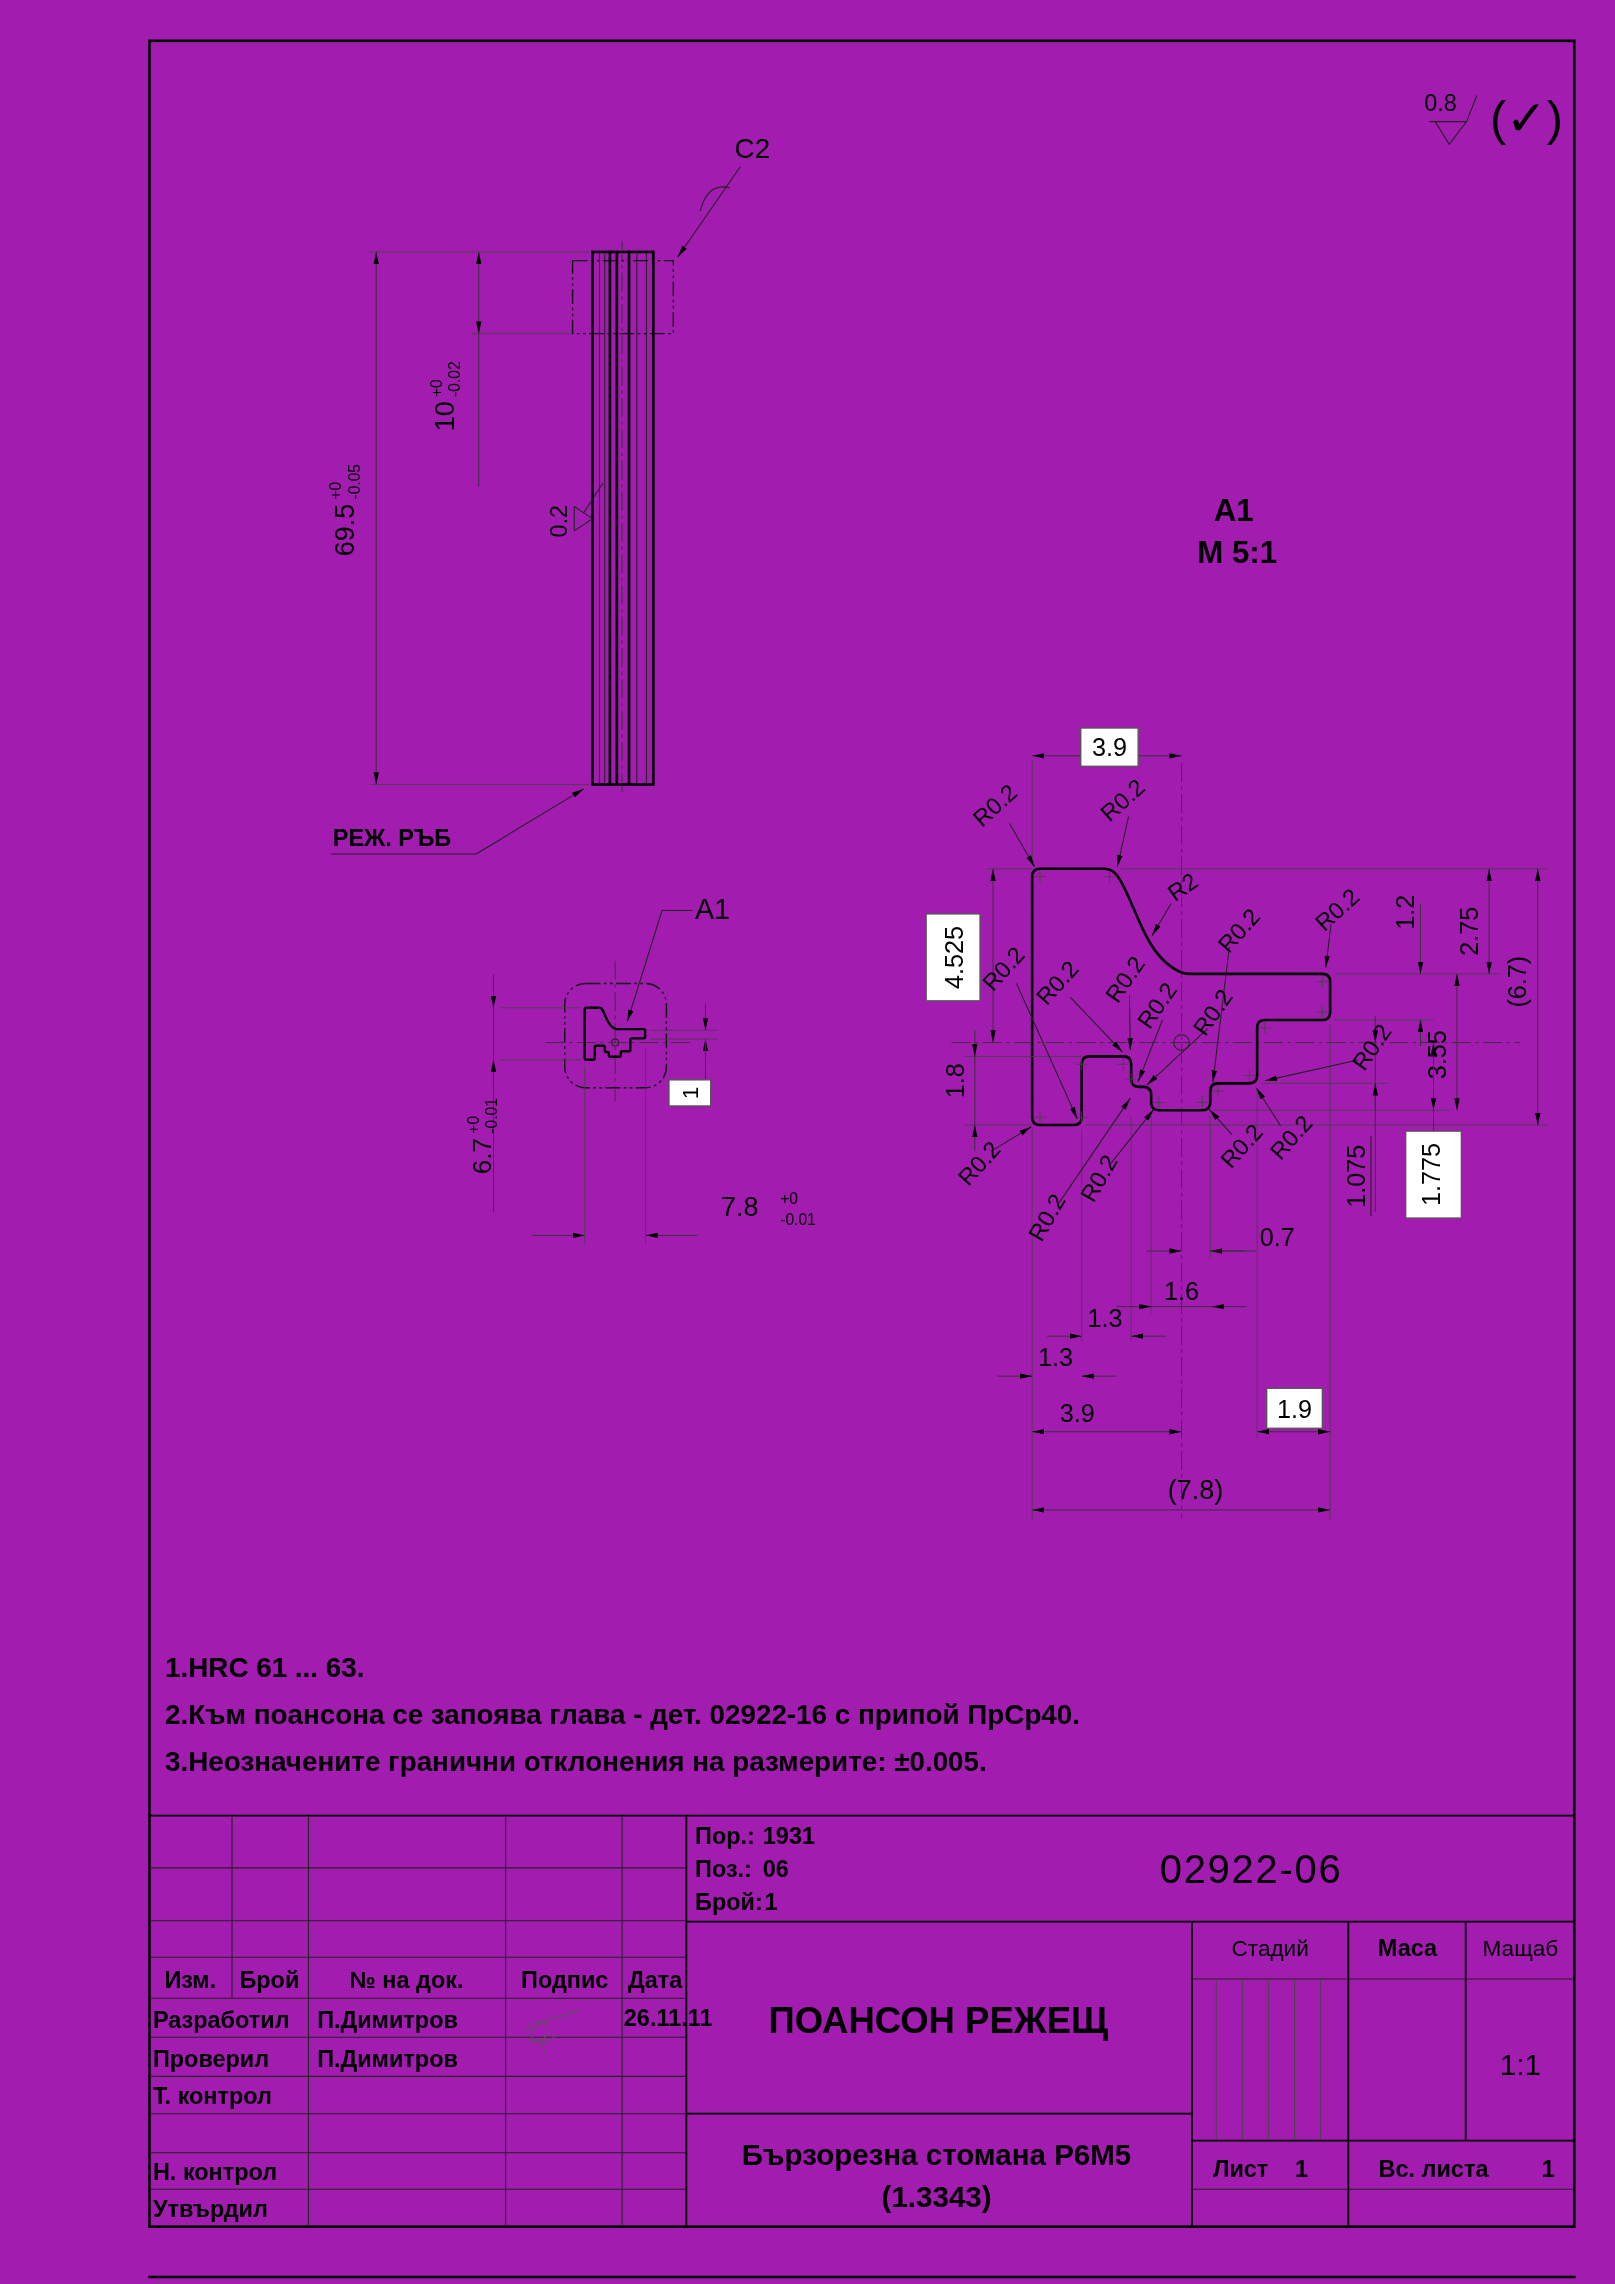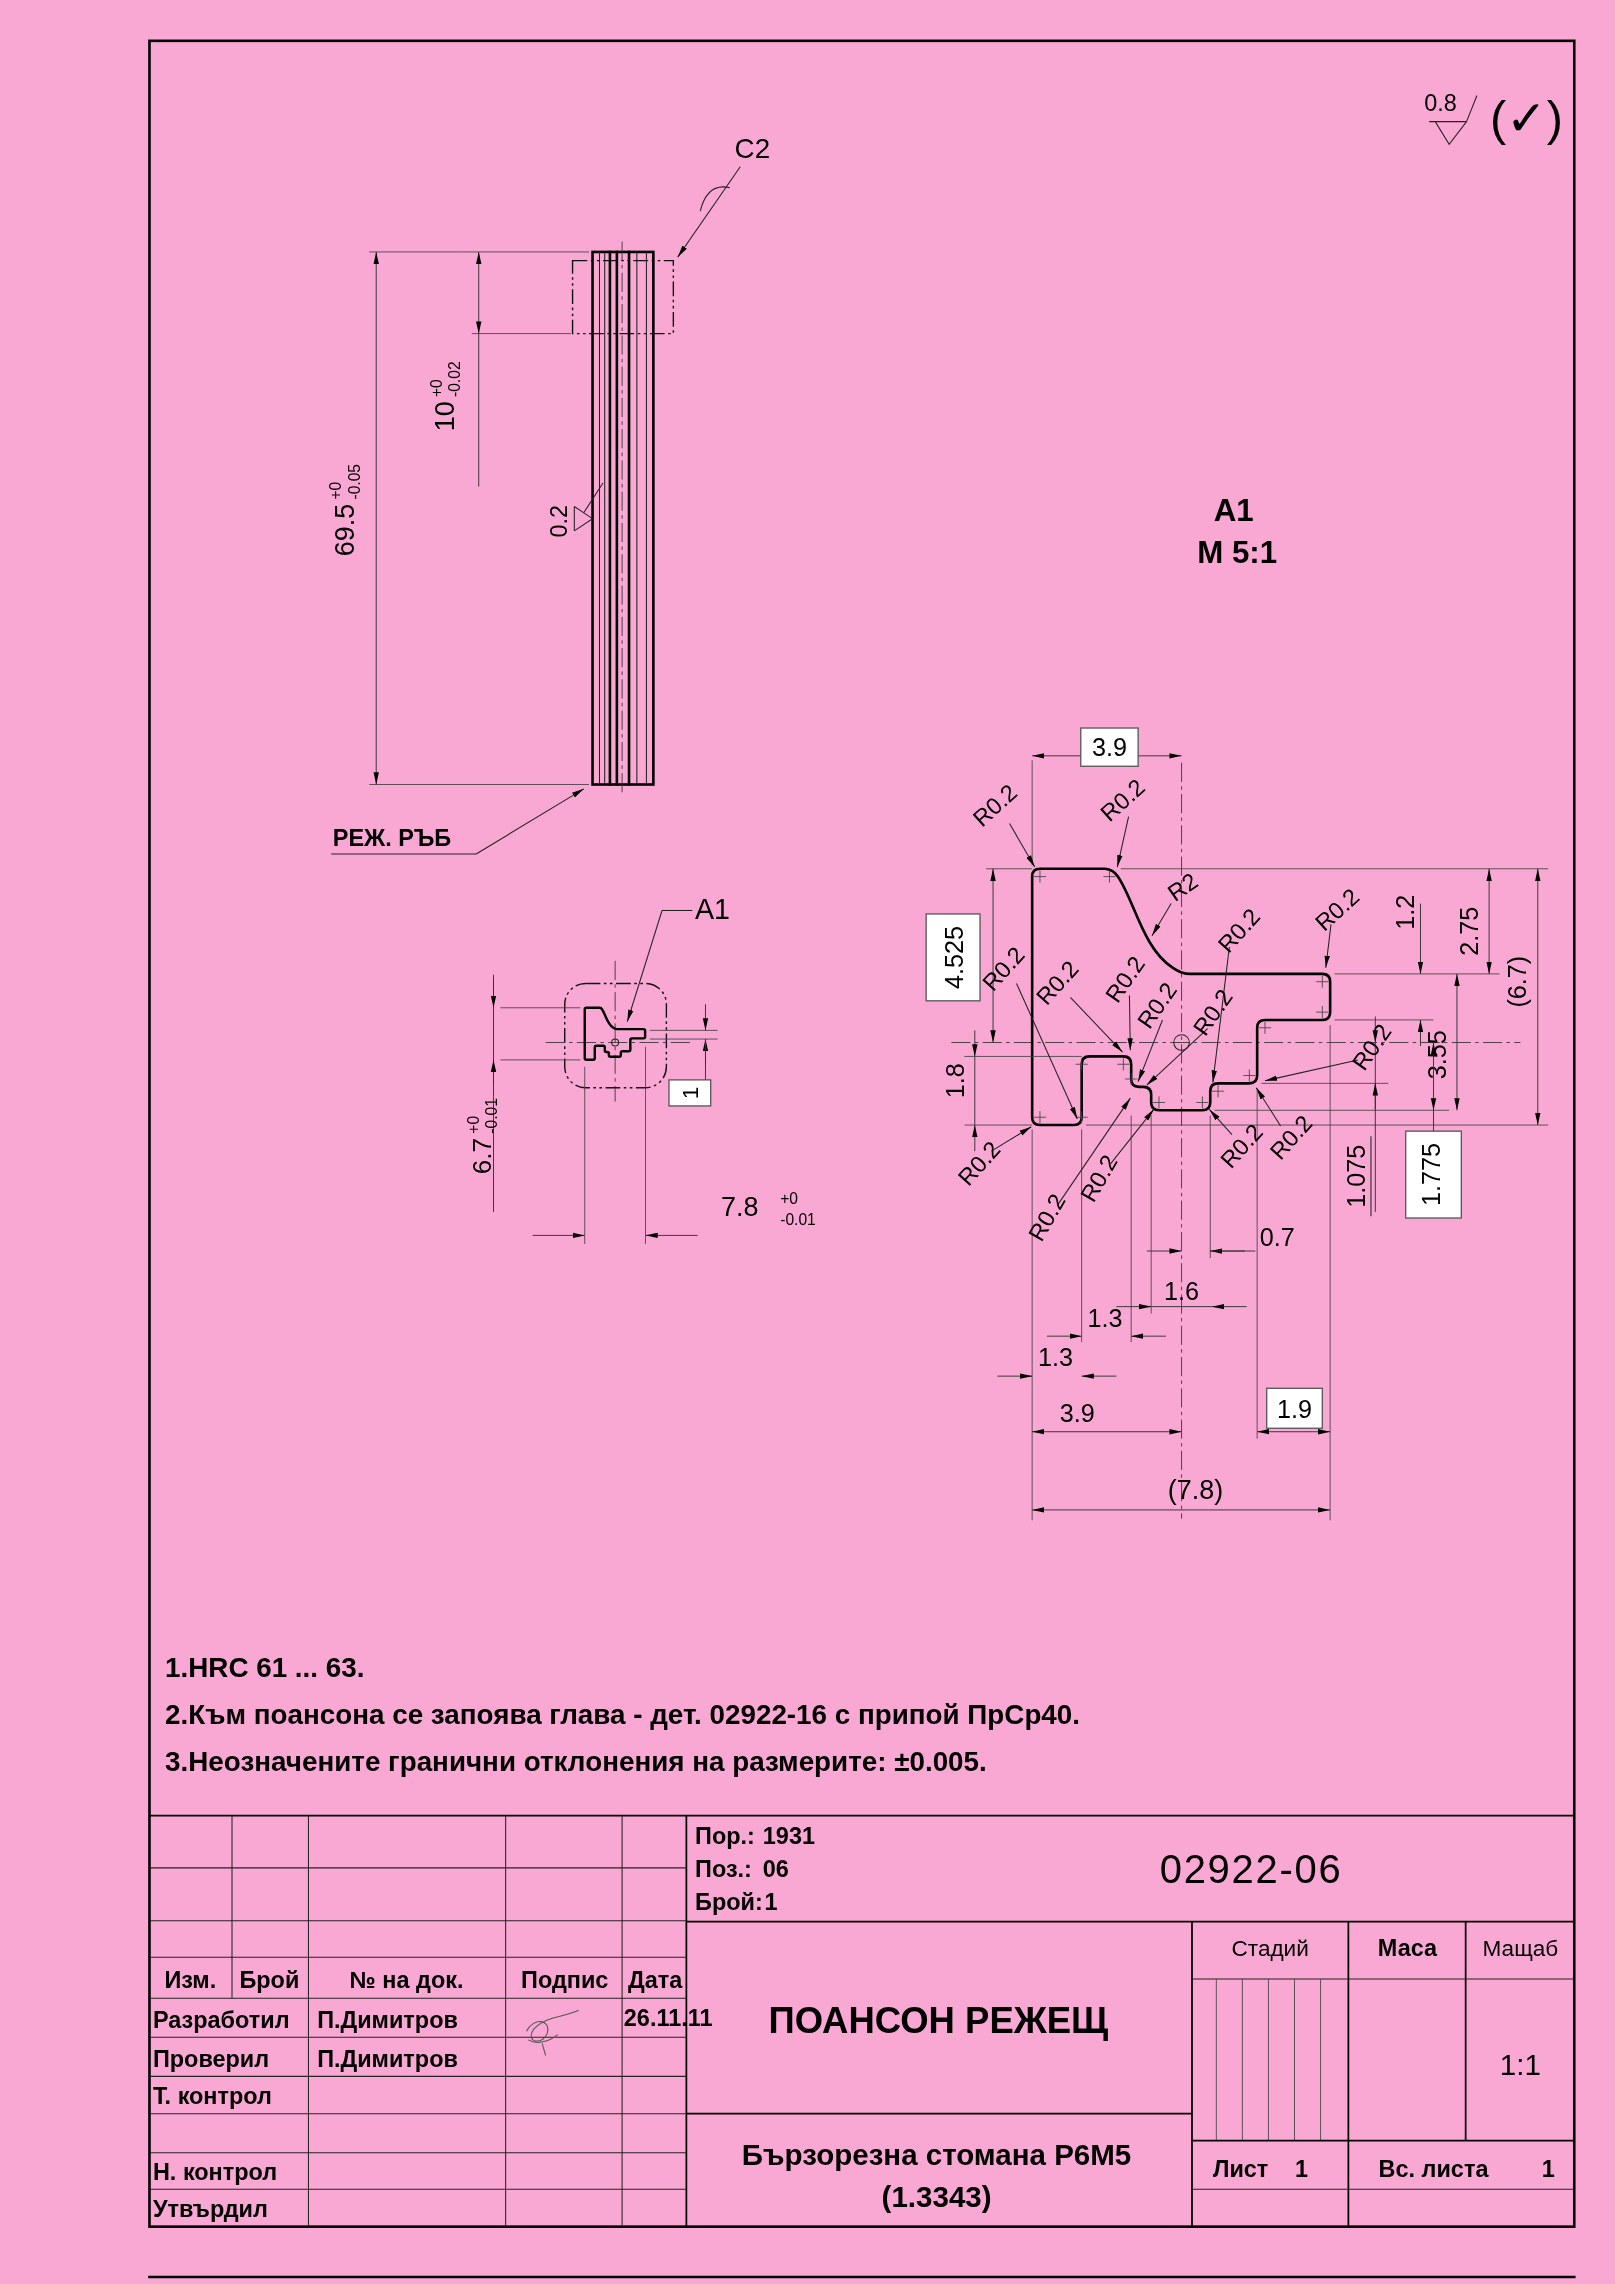--- a/index.html
+++ b/index.html
@@ -1,16 +1,16 @@
 <!DOCTYPE html>
 <html style="font-size:14px"><head>
 <meta charset="utf-8">
 <style>
   html,body{margin:0;padding:0;background:#e8e8e8;}
-  #sheet{position:relative;width:1616px;height:2284px;background:#f9a8d4;margin:0 auto;
+  #sheet{position:relative;width:1616px;height:2284px;background:#a21caf;margin:0 auto;
          font-family:"Liberation Sans",sans-serif;}
   svg{position:absolute;left:0;top:0;}
   svg text{fill:#000;font-family:"Liberation Sans",sans-serif;}
   .thick{stroke:#000;stroke-width:3;fill:none;stroke-linecap:square;}
   .med{stroke:#000;stroke-width:2;fill:none;}
   .thin{stroke:#222;stroke-width:1.2;fill:none;}
   .xline{stroke:#444;stroke-width:1;fill:none;}
   .diml{stroke:#333;stroke-width:1.1;fill:none;}
   .cl{stroke:#333;stroke-width:1;fill:none;stroke-dasharray:22 5 4 5;}
   .ph{stroke:#111;stroke-width:1.6;fill:none;stroke-dasharray:17 4 3 4 3 4;}

